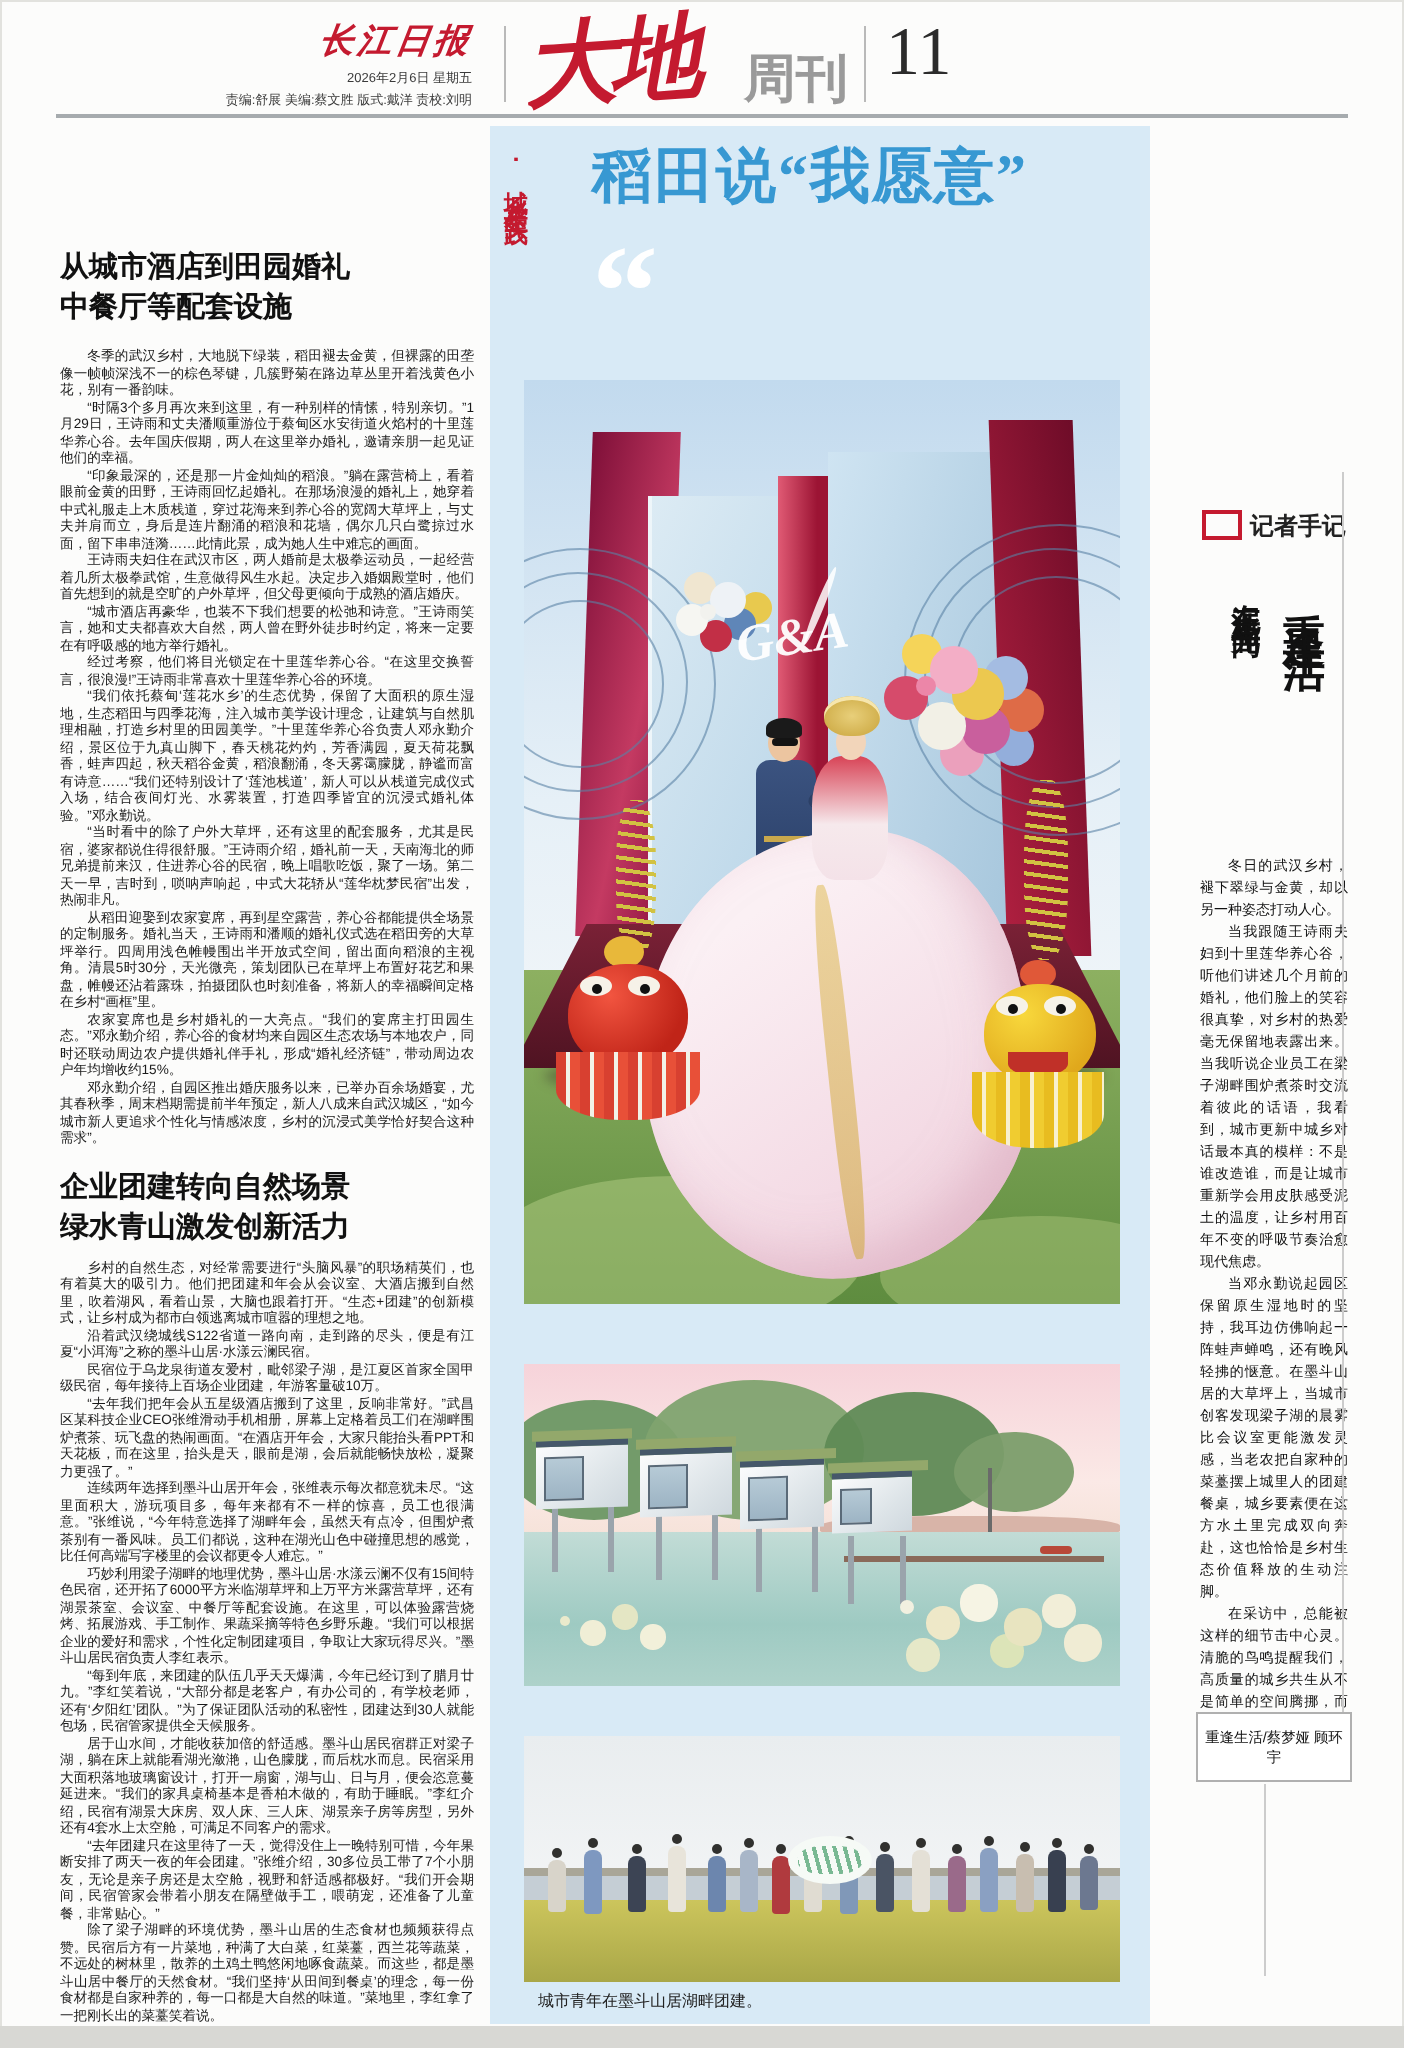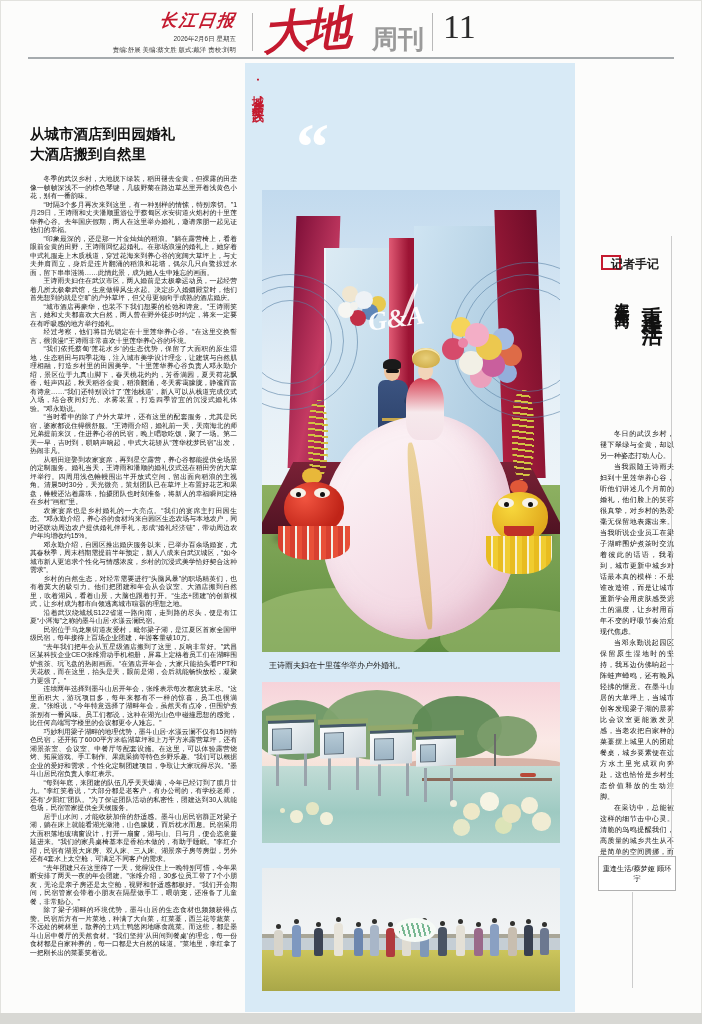--- a/index.html
+++ b/index.html
@@ -149,21 +149,21 @@
   .p3-sign-art { left:137px; top:55px; width:32px; height:14px; border-radius:40%; opacity:.8;
          background:repeating-linear-gradient(75deg,#5aa87a 0 2px,rgba(0,0,0,0) 2px 5px); }
   .pp { position:absolute; width:9px; border-radius:4px 4px 2px 2px; }
   .pp::before { content:''; position:absolute; top:-6px; left:2px; width:5px; height:5px;
          border-radius:50%; background:#30302e; }
 
   
   .rn-label { position:absolute; left:601px; top:254px; height:20px; }
   .red-box { position:absolute; left:0; top:1px; width:20px; height:15px;
              border:2px solid var(--brand-red,#c41a2f); background:transparent; }
-  .rn-label-text { position:relative; margin-left:10px; font-weight:900; font-size:12px; color:#222;
+  .rn-label-text { position:relative; margin-left:24px; font-weight:900; font-size:12px; color:#222;
              font-family:"Liberation Serif", serif;text-align:right; }
   .rn-title { position:absolute; left:604px; top:290px; width:62px; height:126px; writing-mode:vertical-rl; }
   .rn-t1 { font-family:"Liberation Serif", serif; font-weight:900; font-size:21px; letter-spacing:6px;
            color:#111; margin-left:7px; }
   .rn-t2 { font-family:"Liberation Serif", serif; font-weight:900; font-size:14.5px; letter-spacing:2px; color:#111; }
   .rn-body { position:absolute; left:600px; top:428px; width:74px; height:428px; overflow:hidden; }
   .rn-body p { font-size:7px; line-height:11px; text-align:justify; text-indent:2em; color:#111; }
   .byline-box { position:absolute; left:598px; top:856px; width:78px; height:35px; border:1px solid #b0b0b0;
            background:#fff; display:flex; align-items:center; justify-content:center; text-align:center;
            font-size:7.2px; color:#111; padding:2px; }
@@ -182,47 +182,49 @@
     <div class="mast-credits">责编:舒展 美编:蔡文胜 版式:戴洋 责校:刘明</div>
   </div>
   <div class="vline v1"></div>
   <div class="brand-dadi">大地</div>
   <div class="brand-suffix">周刊</div>
   <div class="vline v2"></div>
   <div class="mast-pagenum">11</div>
   <div class="mast-rule"></div>
 
   <section class="left-col">
-    <h2 class="article-head"><span>从城市酒店到田园婚礼</span><br><span>大酒店搬到自然里</span></h2>
+    <h2 class="article-head"><span>从城市酒店到田园婚礼</span><br><span>中餐厅等配套设施</span></h2>
     <p class="art">冬季的武汉乡村，大地脱下绿装，稻田褪去金黄，但裸露的田垄像一帧帧深浅不一的棕色琴键，几簇野菊在路边草丛里开着浅黄色小花，别有一番韵味。</p>
     <p class="art">“时隔3个多月再次来到这里，有一种别样的情愫，特别亲切。”1月29日，王诗雨和丈夫潘顺重游位于蔡甸区水安街道火焰村的十里莲华养心谷。去年国庆假期，两人在这里举办婚礼，邀请亲朋一起见证他们的幸福。</p>
     <p class="art">“印象最深的，还是那一片金灿灿的稻浪。”躺在露营椅上，看着眼前金黄的田野，王诗雨回忆起婚礼。在那场浪漫的婚礼上，她穿着中式礼服走上木质栈道，穿过花海来到养心谷的宽阔大草坪上，与丈夫并肩而立，身后是连片翻涌的稻浪和花墙，偶尔几只白鹭掠过水面，留下串串涟漪……此情此景，成为她人生中难忘的画面。</p>
     <p class="art">王诗雨夫妇住在武汉市区，两人婚前是太极拳运动员，一起经营着几所太极拳武馆，生意做得风生水起。决定步入婚姻殿堂时，他们首先想到的就是空旷的户外草坪，但父母更倾向于成熟的酒店婚庆。</p>
     <p class="art">“城市酒店再豪华，也装不下我们想要的松弛和诗意。”王诗雨笑言，她和丈夫都喜欢大自然，两人曾在野外徒步时约定，将来一定要在有呼吸感的地方举行婚礼。</p>
     <p class="art">经过考察，他们将目光锁定在十里莲华养心谷。“在这里交换誓言，很浪漫!”王诗雨非常喜欢十里莲华养心谷的环境。</p>
     <p class="art">“我们依托蔡甸‘莲花水乡’的生态优势，保留了大面积的原生湿地，生态稻田与四季花海，注入城市美学设计理念，让建筑与自然肌理相融，打造乡村里的田园美学。”十里莲华养心谷负责人邓永勤介绍，景区位于九真山脚下，春天桃花灼灼，芳香满园，夏天荷花飘香，蛙声四起，秋天稻谷金黄，稻浪翻涌，冬天雾霭朦胧，静谧而富有诗意……“我们还特别设计了‘莲池栈道’，新人可以从栈道完成仪式入场，结合夜间灯光、水雾装置，打造四季皆宜的沉浸式婚礼体验。”邓永勤说。</p>
     <p class="art">“当时看中的除了户外大草坪，还有这里的配套服务，尤其是民宿，婆家都说住得很舒服。”王诗雨介绍，婚礼前一天，天南海北的师兄弟提前来汉，住进养心谷的民宿，晚上唱歌吃饭，聚了一场。第二天一早，吉时到，唢呐声响起，中式大花轿从“莲华枕梦民宿”出发，热闹非凡。</p>
     <p class="art">从稻田迎娶到农家宴席，再到星空露营，养心谷都能提供全场景的定制服务。婚礼当天，王诗雨和潘顺的婚礼仪式选在稻田旁的大草坪举行。四周用浅色帷幔围出半开放式空间，留出面向稻浪的主视角。清晨5时30分，天光微亮，策划团队已在草坪上布置好花艺和果盘，帷幔还沾着露珠，拍摄团队也时刻准备，将新人的幸福瞬间定格在乡村“画框”里。</p>
     <p class="art">农家宴席也是乡村婚礼的一大亮点。“我们的宴席主打田园生态。”邓永勤介绍，养心谷的食材均来自园区生态农场与本地农户，同时还联动周边农户提供婚礼伴手礼，形成“婚礼经济链”，带动周边农户年均增收约15%。</p>
     <p class="art">邓永勤介绍，自园区推出婚庆服务以来，已举办百余场婚宴，尤其春秋季，周末档期需提前半年预定，新人八成来自武汉城区，“如今城市新人更追求个性化与情感浓度，乡村的沉浸式美学恰好契合这种需求”。</p>
+    <h3 class="article-sub"><span>企业团建转向自然场景</span><br><span>绿水青山激发创新活力</span></h3>
     <p class="art">乡村的自然生态，对经常需要进行“头脑风暴”的职场精英们，也有着莫大的吸引力。他们把团建和年会从会议室、大酒店搬到自然里，吹着湖风，看着山景，大脑也跟着打开。“生态+团建”的创新模式，让乡村成为都市白领逃离城市喧嚣的理想之地。</p>
     <p class="art">沿着武汉绕城线S122省道一路向南，走到路的尽头，便是有江夏“小洱海”之称的墨斗山居·水漾云澜民宿。</p>
     <p class="art">民宿位于乌龙泉街道友爱村，毗邻梁子湖，是江夏区首家全国甲级民宿，每年接待上百场企业团建，年游客量破10万。</p>
     <p class="art">“去年我们把年会从五星级酒店搬到了这里，反响非常好。”武昌区某科技企业CEO张维滑动手机相册，屏幕上定格着员工们在湖畔围炉煮茶、玩飞盘的热闹画面。“在酒店开年会，大家只能抬头看PPT和天花板，而在这里，抬头是天，眼前是湖，会后就能畅快放松，凝聚力更强了。”</p>
     <p class="art">连续两年选择到墨斗山居开年会，张维表示每次都意犹未尽。“这里面积大，游玩项目多，每年来都有不一样的惊喜，员工也很满意。”张维说，“今年特意选择了湖畔年会，虽然天有点冷，但围炉煮茶别有一番风味。员工们都说，这种在湖光山色中碰撞思想的感觉，比任何高端写字楼里的会议都更令人难忘。”</p>
     <p class="art">巧妙利用梁子湖畔的地理优势，墨斗山居·水漾云澜不仅有15间特色民宿，还开拓了6000平方米临湖草坪和上万平方米露营草坪，还有湖景茶室、会议室、中餐厅等配套设施。在这里，可以体验露营烧烤、拓展游戏、手工制作、果蔬采摘等特色乡野乐趣。“我们可以根据企业的爱好和需求，个性化定制团建项目，争取让大家玩得尽兴。”墨斗山居民宿负责人李红表示。</p>
     <p class="art">“每到年底，来团建的队伍几乎天天爆满，今年已经订到了腊月廿九。”李红笑着说，“大部分都是老客户，有办公司的，有学校老师，还有‘夕阳红’团队。”为了保证团队活动的私密性，团建达到30人就能包场，民宿管家提供全天候服务。</p>
     <p class="art">居于山水间，才能收获加倍的舒适感。墨斗山居民宿群正对梁子湖，躺在床上就能看湖光潋滟，山色朦胧，而后枕水而息。民宿采用大面积落地玻璃窗设计，打开一扇窗，湖与山、日与月，便会恣意蔓延进来。“我们的家具桌椅基本是香柏木做的，有助于睡眠。”李红介绍，民宿有湖景大床房、双人床、三人床、湖景亲子房等房型，另外还有4套水上太空舱，可满足不同客户的需求。</p>
     <p class="art">“去年团建只在这里待了一天，觉得没住上一晚特别可惜，今年果断安排了两天一夜的年会团建。”张维介绍，30多位员工带了7个小朋友，无论是亲子房还是太空舱，视野和舒适感都极好。“我们开会期间，民宿管家会带着小朋友在隔壁做手工，喂萌宠，还准备了儿童餐，非常贴心。”</p>
     <p class="art">除了梁子湖畔的环境优势，墨斗山居的生态食材也频频获得点赞。民宿后方有一片菜地，种满了大白菜，红菜薹，西兰花等蔬菜，不远处的树林里，散养的土鸡土鸭悠闲地啄食蔬菜。而这些，都是墨斗山居中餐厅的天然食材。“我们坚持‘从田间到餐桌’的理念，每一份食材都是自家种养的，每一口都是大自然的味道。”菜地里，李红拿了一把刚长出的菜薹笑着说。</p>
 
   </section>
 
   <div class="blue-panel"></div>
   <div class="kicker">·城乡共生实践·</div>
+  <h1 class="feature-headline">稻田说“我愿意”</h1>
   <div class="quote-glyph">“</div>
 
   <figure class="photo1">
     <div class="abs p1-sky"></div>
     <div class="abs p1-grass"></div>
     <div class="abs p1-grassl"></div>
     <div class="abs p1-grassr"></div>
     <div class="abs bp-crim-l"></div>
     <div class="abs bp-blue1"></div>
     <div class="abs bp-crim-m"></div>
@@ -266,21 +268,20 @@
       <div class="abs yl-pom"></div>
       <div class="abs yl-head"></div>
       <div class="abs rl-brow" style="left:10px;top:12px;"></div>
       <div class="abs rl-brow" style="left:34px;top:12px;"></div>
       <div class="abs rl-eye" style="left:16px;top:16px;"></div>
       <div class="abs rl-eye" style="left:40px;top:16px;"></div>
       <div class="abs yl-mouth"></div>
       <div class="abs yl-fringe"></div>
     </div>
   </figure>
-  <figcaption class="cap cap1">王诗雨夫妇在十里莲华举办户外婚礼。</figcaption>
 
   <figure class="photo2">
     <div class="abs p2-sky"></div>
     <div class="abs p2-tree" style="left:-10px;top:18px;width:90px;height:60px;background:#6c9763;"></div>
     <div class="abs p2-tree" style="left:60px;top:8px;width:110px;height:70px;background:#7fa36f;"></div>
     <div class="abs p2-tree" style="left:150px;top:14px;width:90px;height:62px;background:#5f8a55;"></div>
     <div class="abs p2-tree" style="left:215px;top:34px;width:60px;height:40px;background:#7b9d6a;"></div>
     <div class="abs p2-shore"></div>
     <div class="abs p2-water"></div>
     <div class="abs p2-dock"></div>
@@ -327,20 +328,21 @@
     <span class="pp" style="left:176px;top:59px;height:29px;background:#4a5464;"></span>
     <span class="pp" style="left:194px;top:57px;height:31px;background:#e4e0d6;"></span>
     <span class="pp" style="left:212px;top:60px;height:28px;background:#9a6a8a;"></span>
     <span class="pp" style="left:228px;top:56px;height:32px;background:#8aa0c2;"></span>
     <span class="pp" style="left:246px;top:59px;height:29px;background:#c8beb0;"></span>
     <span class="pp" style="left:262px;top:57px;height:31px;background:#384050;"></span>
     <span class="pp" style="left:278px;top:60px;height:27px;background:#6c7890;"></span>
     <div class="abs p3-sign"></div>
     <div class="abs p3-sign-art"></div>
   </figure>
+  <figcaption class="cap cap3">城市青年在墨斗山居湖畔团建。</figcaption>
 
   <div class="rn-label">
     <span class="red-box"></span>
     <span class="rn-label-text">记者手记</span>
   </div>
   <div class="rn-title">
     <div class="rn-t1">重逢生活</div>
     <div class="rn-t2">在泥土与星光间</div>
   </div>
   <div class="rn-body">

